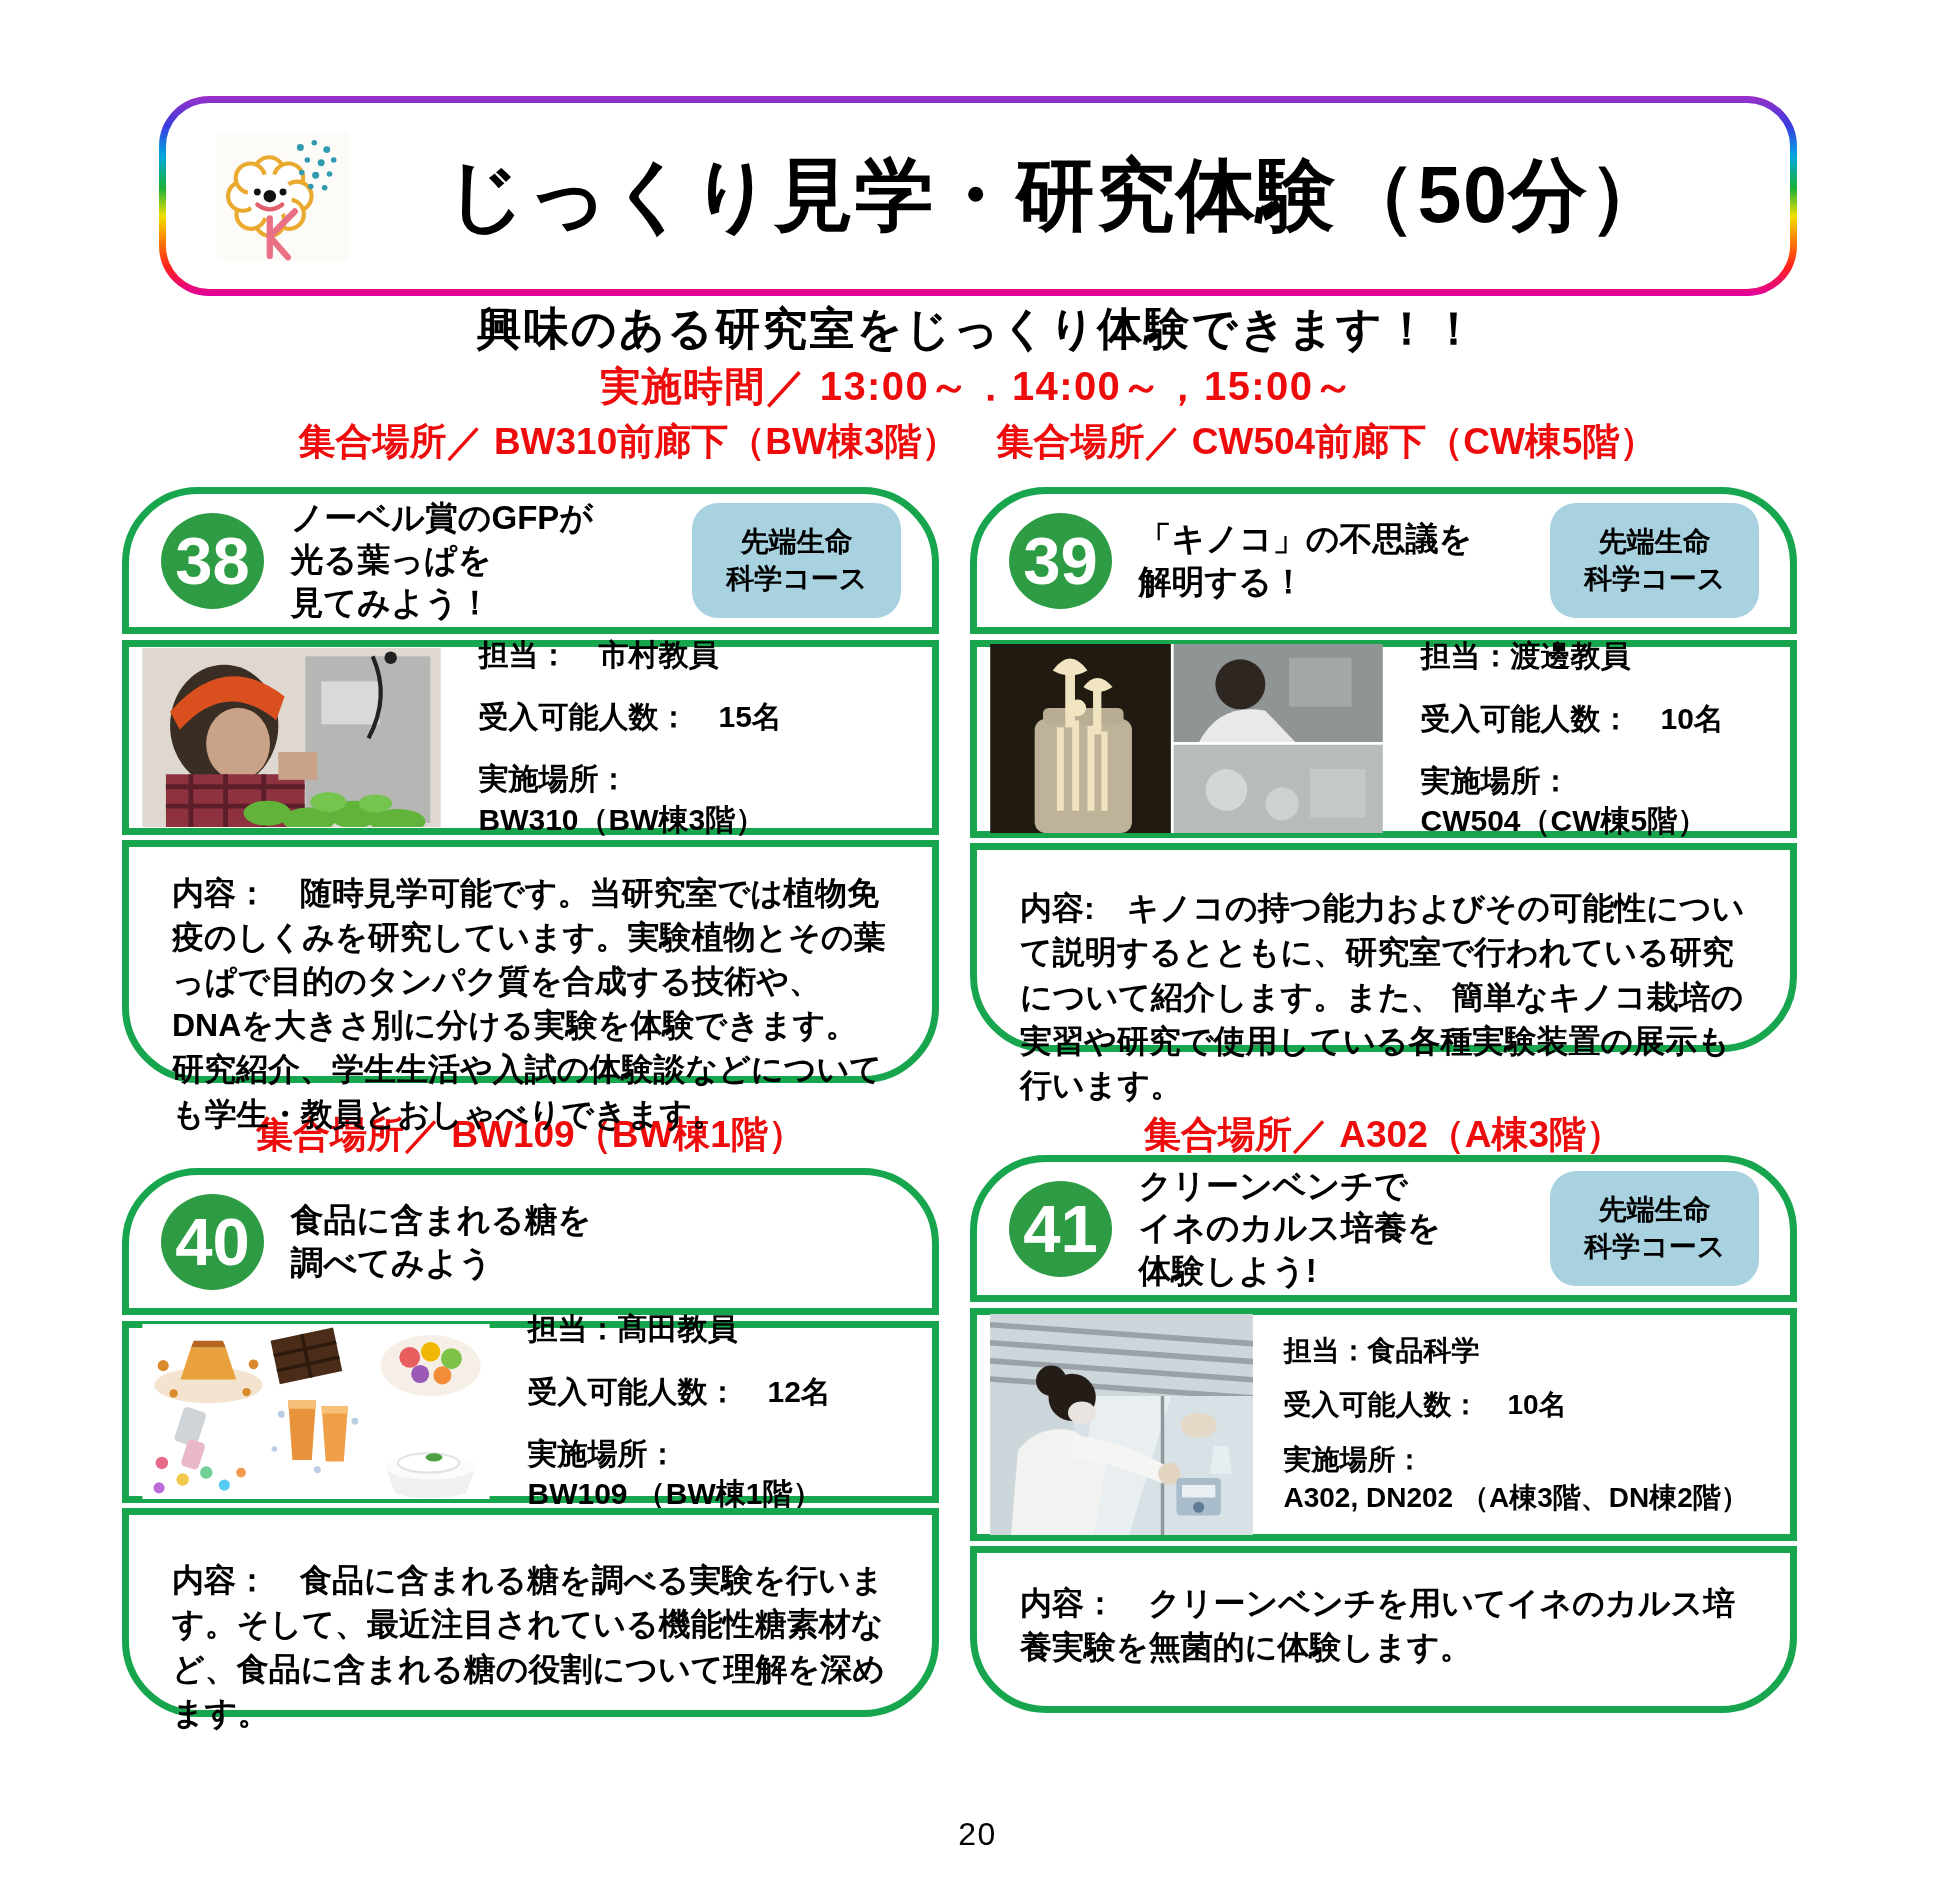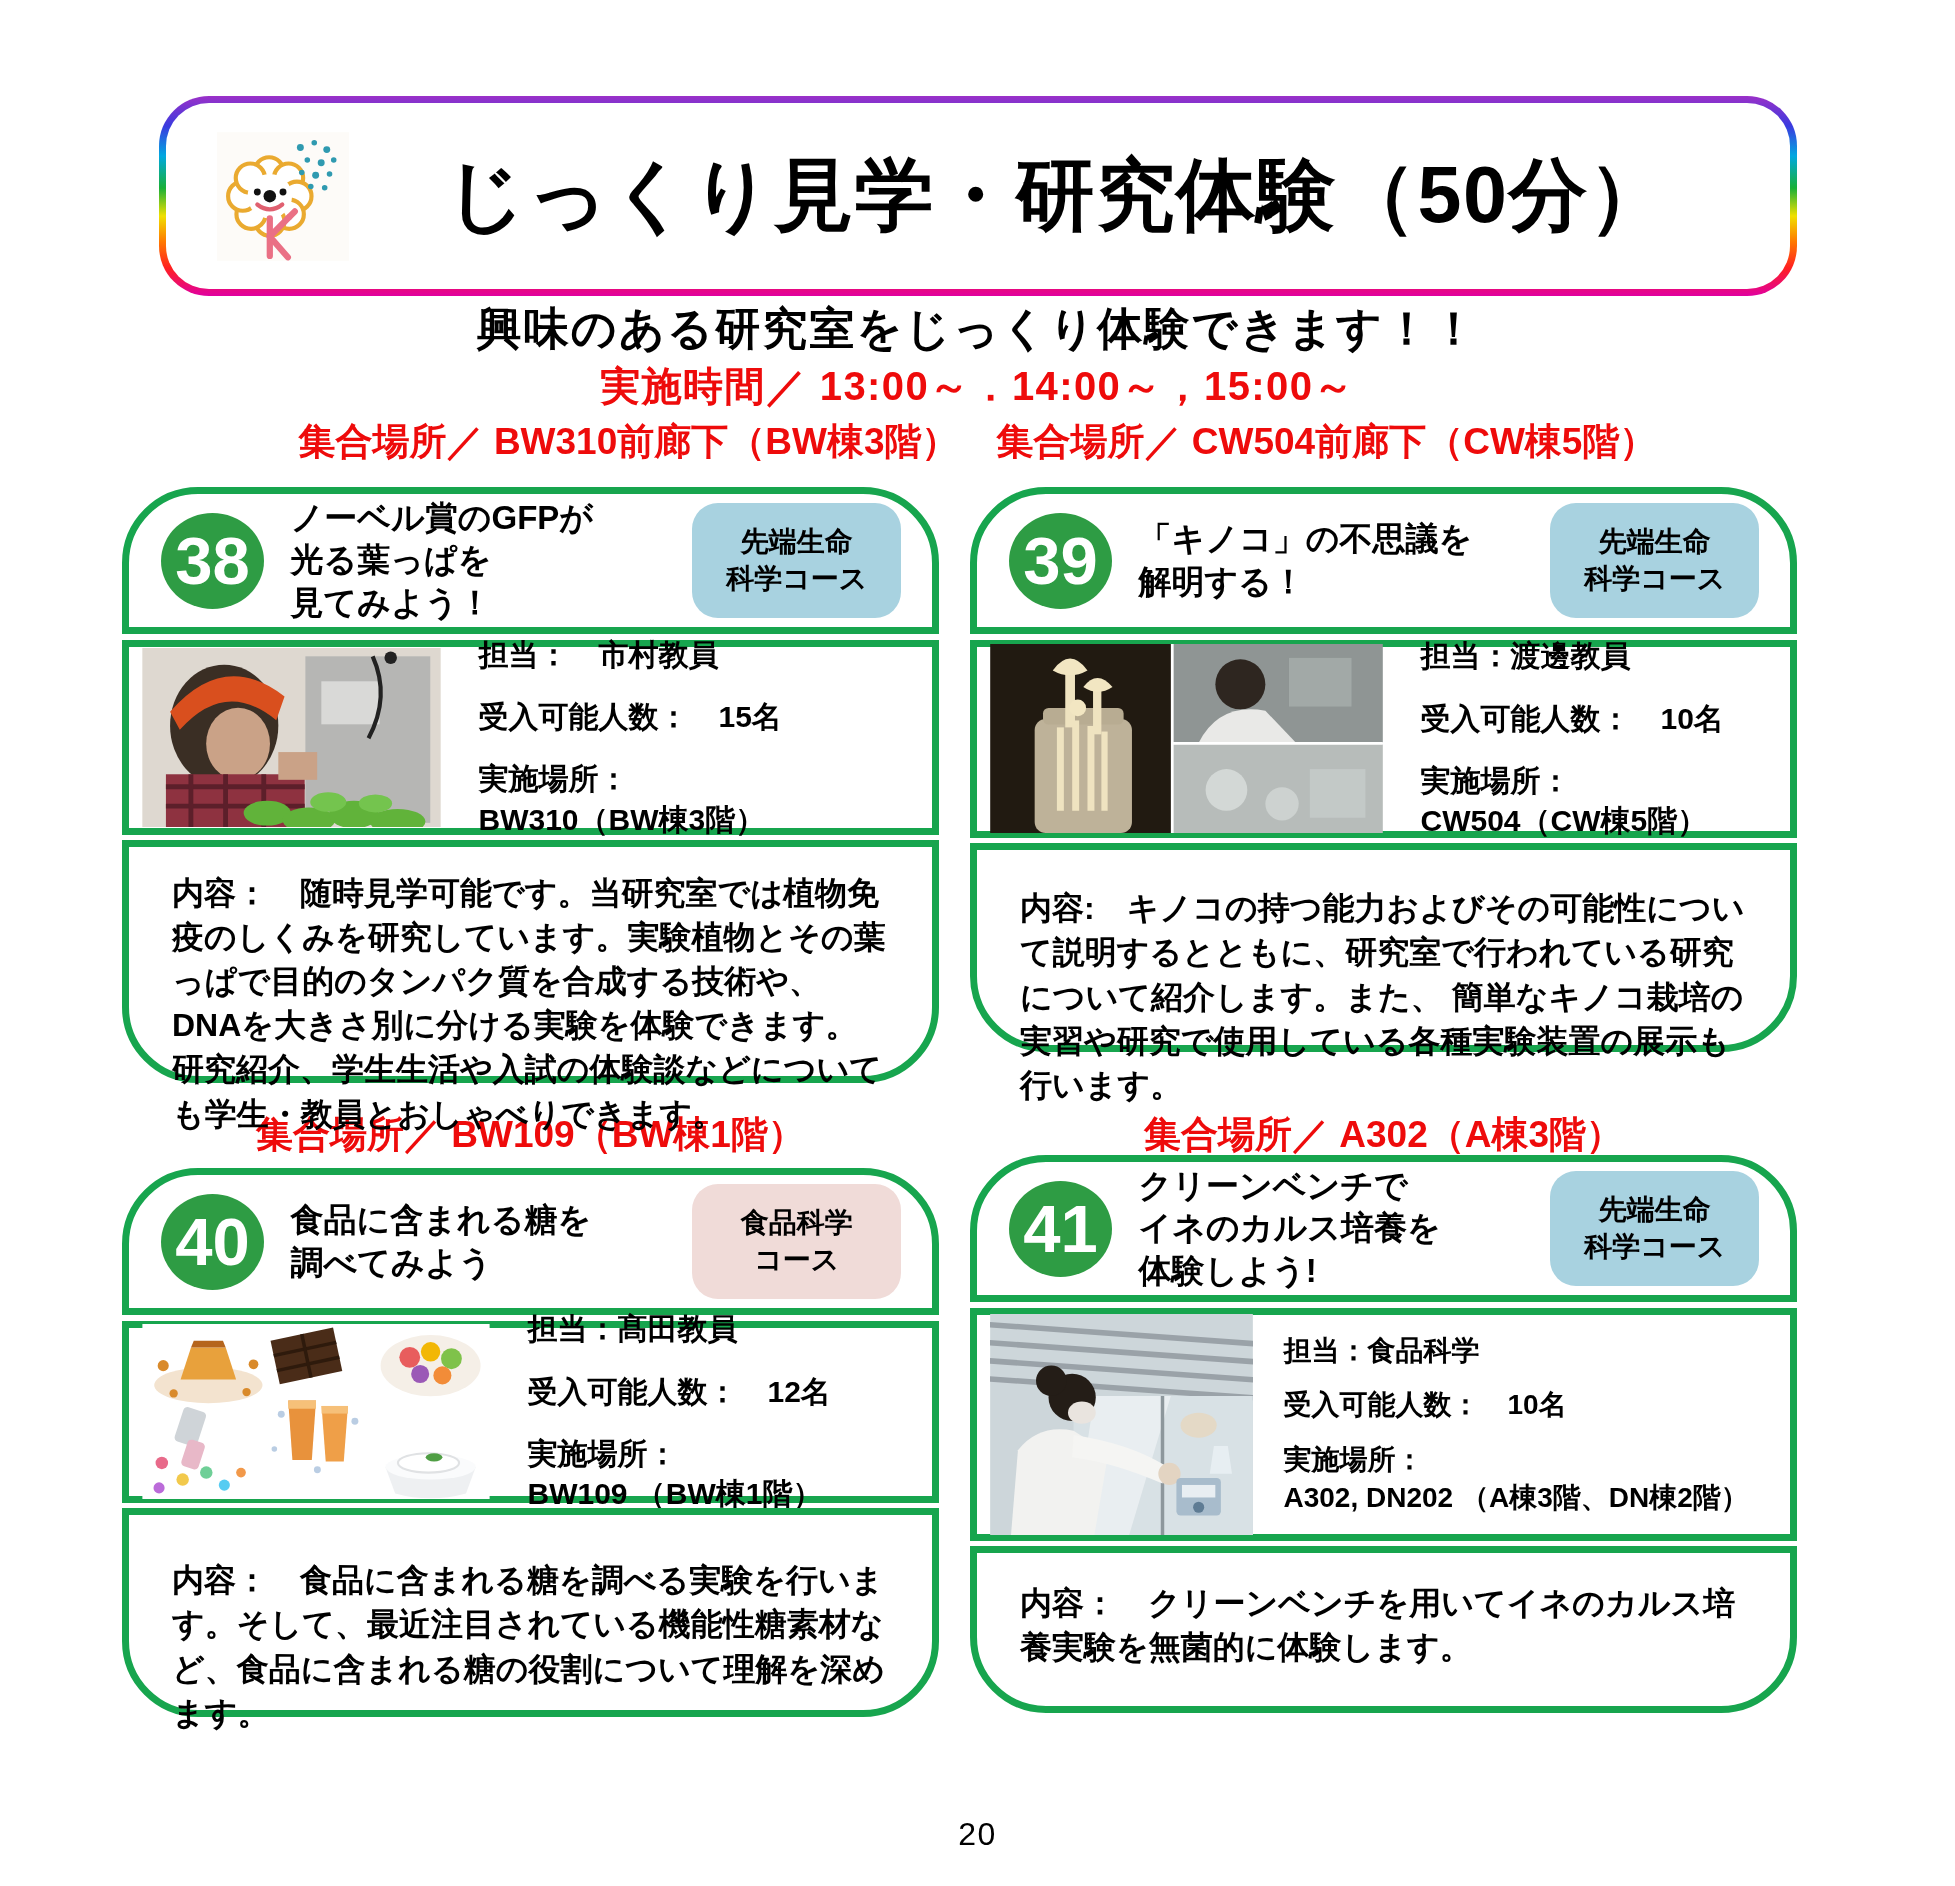--- a/index.html
+++ b/index.html
@@ -244,22 +244,20 @@
     </div>
   </div>
   <div class="sec sec3">内容:　キノコの持つ能力およびその可能性について説明するとともに、研究室で行われている研究について紹介します。また、 簡単なキノコ栽培の実習や研究で使用している各種実験装置の展示も行います。</div>
 </div>
 
 <div class="card card-40">
   <div class="sec sec1">
     <div class="num">40</div>
     <div class="card-title">食品に含まれる糖を
 調べてみよう</div>
-    <div class="badge badge-pink">食品科学
-コース</div>
   </div>
   <div class="sec sec2">
     <svg class="photo" width="348" height="175" viewBox="0 0 500 252">
       <rect width="500" height="252" fill="#ffffff"></rect>
 
       <ellipse cx="95" cy="88" rx="78" ry="26" fill="#f3e3cf"></ellipse>
       <path d="M55 80 L135 80 L120 34 L70 34 Z" fill="#e8a13c"></path>
       <path d="M70 34 L120 34 L116 24 L74 24 Z" fill="#b5651d"></path>
       <g fill="#d98a2b">
           <circle cx="30" cy="60" r="8"></circle>

